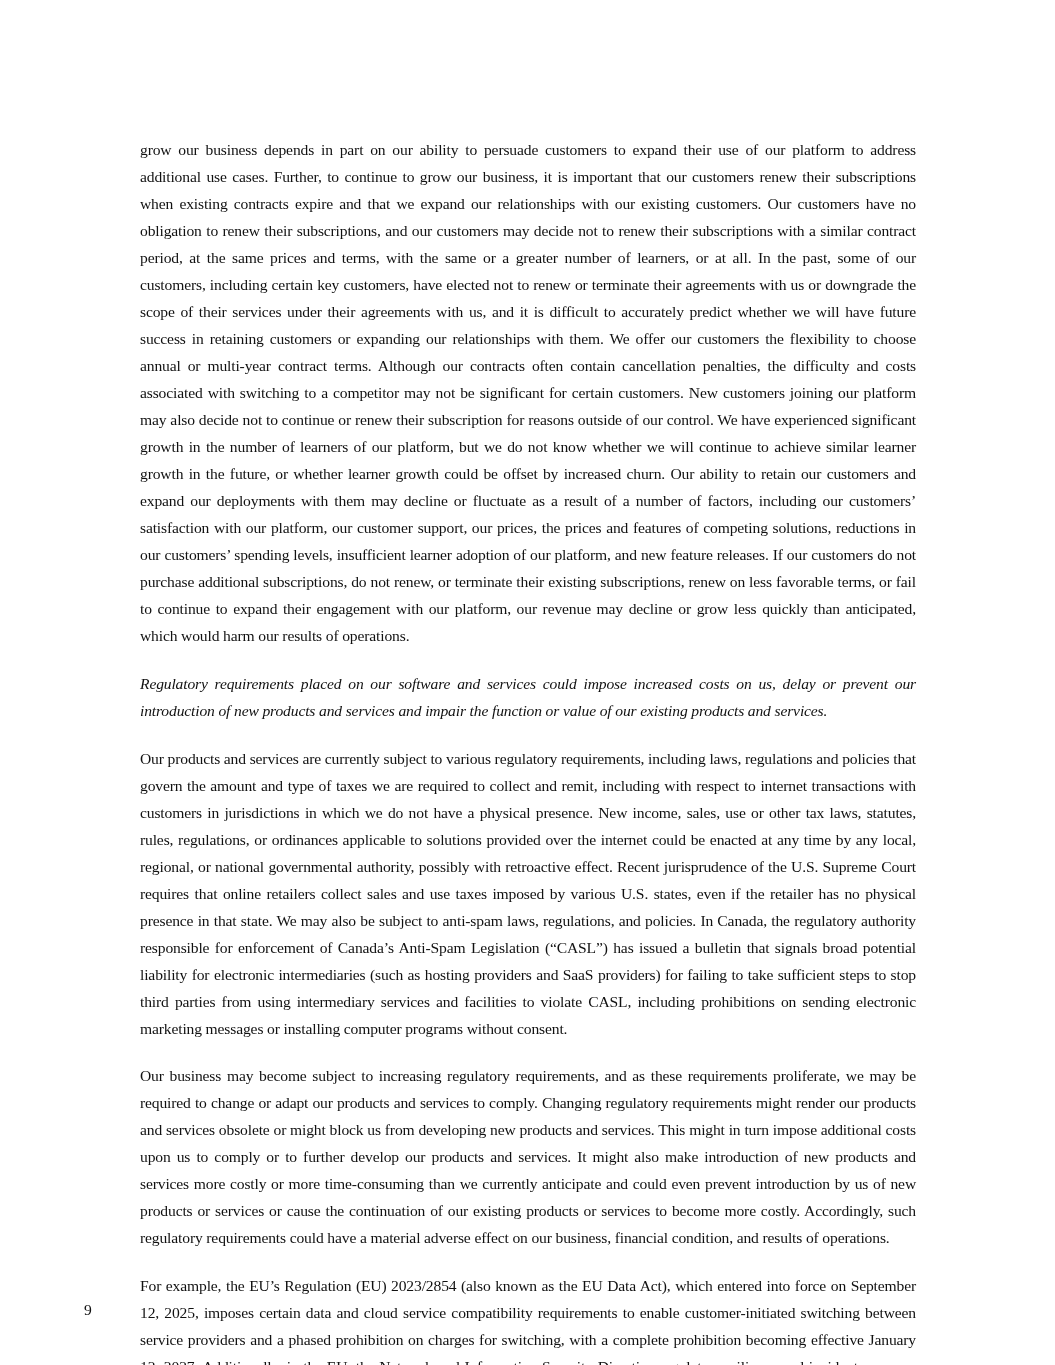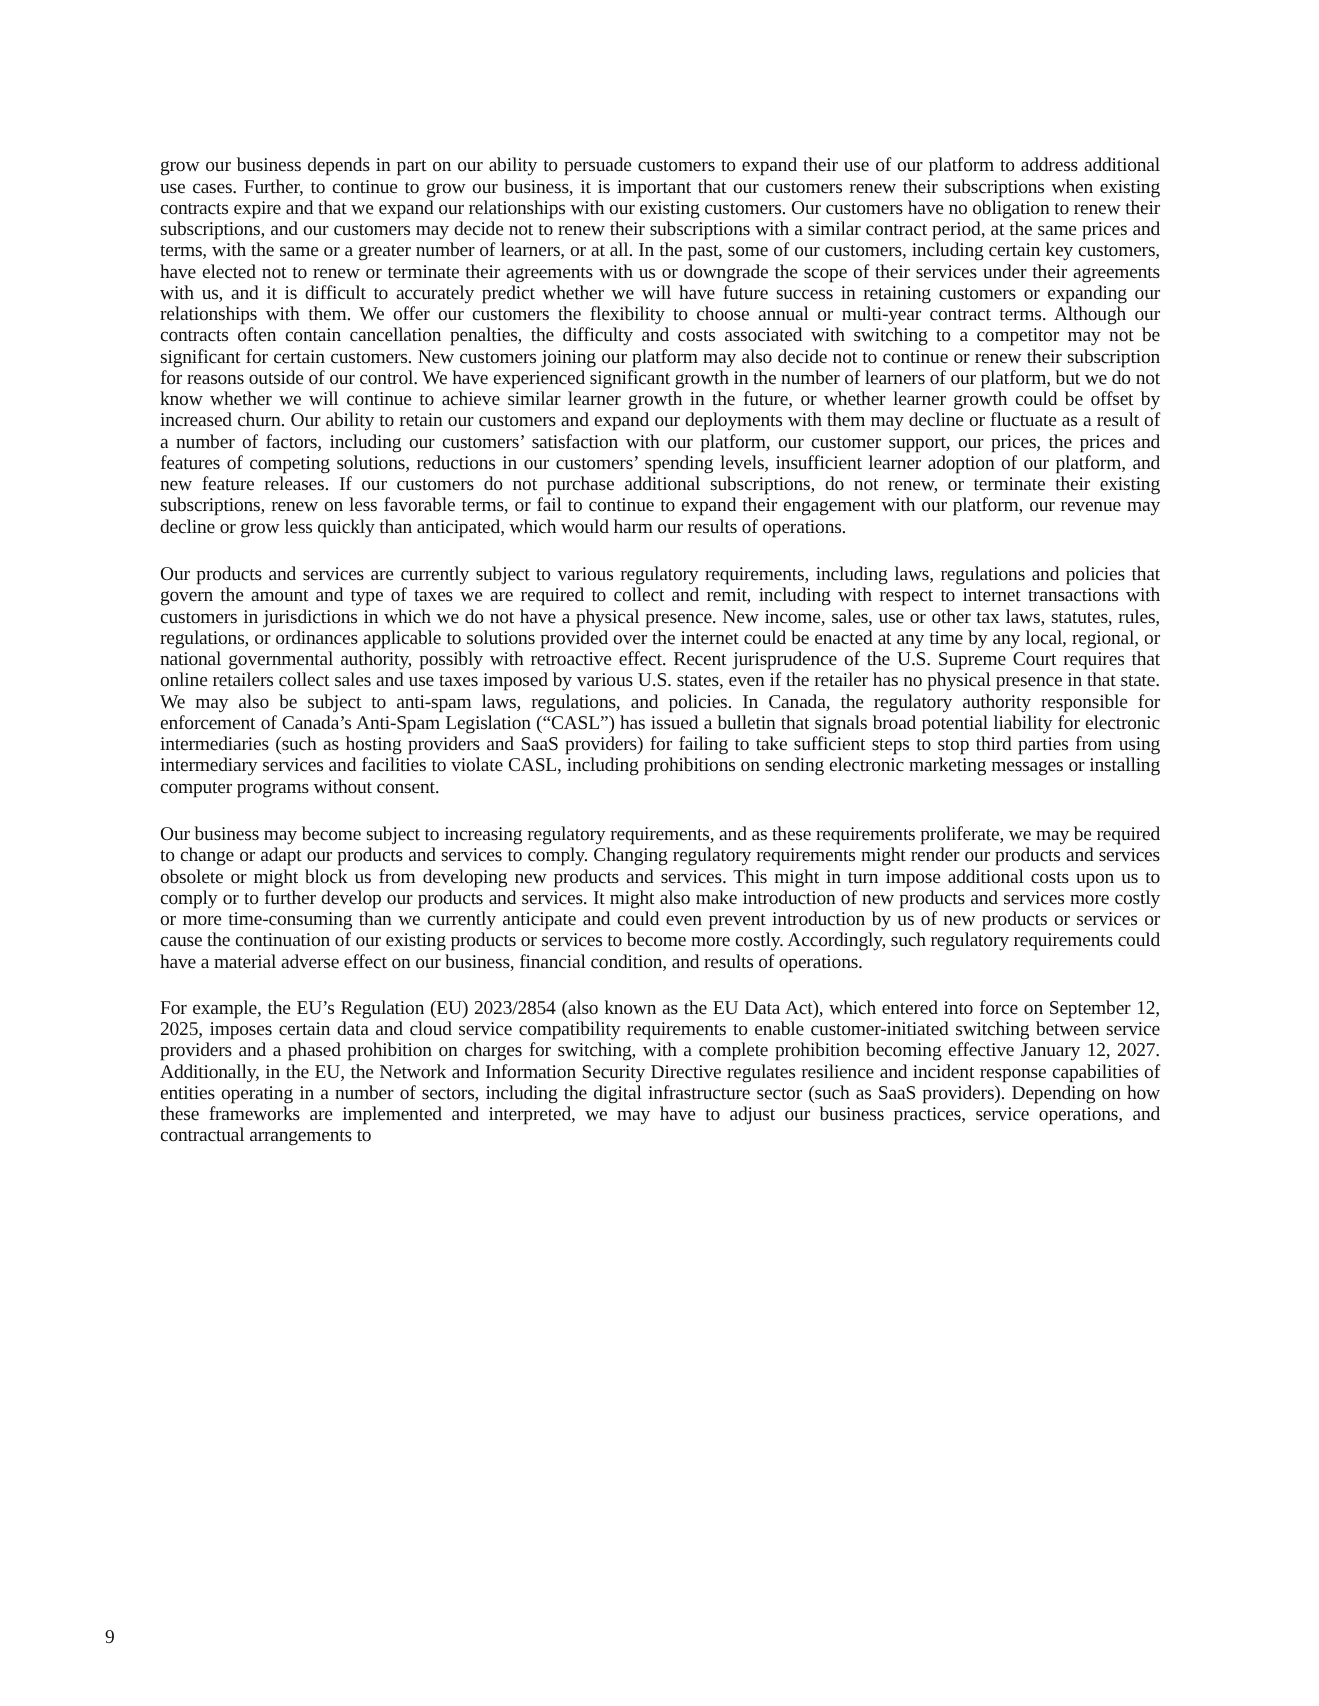--- a/index.html
+++ b/index.html
@@ -15,23 +15,23 @@
     font-family: "Liberation Serif", serif;
     color: #111111;
   }
   .page {
     position: absolute;
     left: 124px;
     top: 120px;
     width: 808px;
   }
   .para {
-    margin: 4px;
+    margin: 16px;
     font-size: 15.6px;
-    line-height: 17px;
+    line-height: 27px;
     text-align: justify;
     letter-spacing: -0.15px;
     word-spacing: 0px;
   }
   .para + .para {
     margin-top: 20.75px;
   }
   .italic {
     font-style: italic;
   }
@@ -41,18 +41,19 @@
     top: 1300px;
     font-size: 15.6px;
     line-height: 20px;
   }
 </style>
 </head>
 <body>
 
 <div class="page">
   <p class="para">grow our business depends in part on our ability to persuade customers to expand their use of our platform to address additional use cases. Further, to continue to grow our business, it is important that our customers renew their subscriptions when existing contracts expire and that we expand our relationships with our existing customers. Our customers have no obligation to renew their subscriptions, and our customers may decide not to renew their subscriptions with a similar contract period, at the same prices and terms, with the same or a greater number of learners, or at all. In the past, some of our customers, including certain key customers, have elected not to renew or terminate their agreements with us or downgrade the scope of their services under their agreements with us, and it is difficult to accurately predict whether we will have future success in retaining customers or expanding our relationships with them. We offer our customers the flexibility to choose annual or multi-year contract terms. Although our contracts often contain cancellation penalties, the difficulty and costs associated with switching to a competitor may not be significant for certain customers. New customers joining our platform may also decide not to continue or renew their subscription for reasons outside of our control. We have experienced significant growth in the number of learners of our platform, but we do not know whether we will continue to achieve similar learner growth in the future, or whether learner growth could be offset by increased churn. Our ability to retain our customers and expand our deployments with them may decline or fluctuate as a result of a number of factors, including our customers’ satisfaction with our platform, our customer support, our prices, the prices and features of competing solutions, reductions in our customers’ spending levels, insufficient learner adoption of our platform, and new feature releases. If our customers do not purchase additional subscriptions, do not renew, or terminate their existing subscriptions, renew on less favorable terms, or fail to continue to expand their engagement with our platform, our revenue may decline or grow less quickly than anticipated, which would harm our results of operations.</p>
+  <p class="para italic">Regulatory requirements placed on our software and services could impose increased costs on us, delay or prevent our introduction of new products and services and impair the function or value of our existing products and services.</p>
   <p class="para">Our products and services are currently subject to various regulatory requirements, including laws, regulations and policies that govern the amount and type of taxes we are required to collect and remit, including with respect to internet transactions with customers in jurisdictions in which we do not have a physical presence. New income, sales, use or other tax laws, statutes, rules, regulations, or ordinances applicable to solutions provided over the internet could be enacted at any time by any local, regional, or national governmental authority, possibly with retroactive effect.  Recent jurisprudence of the U.S. Supreme Court requires that online retailers collect sales and use taxes imposed by various U.S. states, even if the retailer has no physical presence in that state. We may also be subject to anti-spam laws, regulations, and policies. In Canada, the regulatory authority responsible for enforcement of Canada’s Anti-Spam Legislation (“CASL”) has issued a bulletin that signals broad potential liability for electronic intermediaries (such as hosting providers and SaaS providers) for failing to take sufficient steps to stop third parties from using intermediary services and facilities to violate CASL, including prohibitions on sending electronic marketing messages or installing computer programs without consent.</p>
   <p class="para">Our business may become subject to increasing regulatory requirements, and as these requirements proliferate, we may be required to change or adapt our products and services to comply. Changing regulatory requirements might render our products and services obsolete or might block us from developing new products and services. This might in turn impose additional costs upon us to comply or to further develop our products and services. It might also make introduction of new products and services more costly or more time-consuming than we currently anticipate and could even prevent introduction by us of new products or services or cause the continuation of our existing products or services to become more costly. Accordingly, such regulatory requirements could have a material adverse effect on our business, financial condition, and results of operations.</p>
   <p class="para">For example, the EU’s Regulation (EU) 2023/2854 (also known as the EU Data Act), which entered into force on September 12, 2025,  imposes certain data and cloud service compatibility requirements to enable customer-initiated switching between service providers and a phased prohibition on charges for switching, with a complete prohibition becoming effective January 12, 2027. Additionally, in the EU, the Network and Information Security Directive regulates resilience and incident response capabilities of entities operating in a number of sectors, including the digital infrastructure sector (such as SaaS providers). Depending on how these frameworks are implemented and interpreted, we may have to adjust our business practices, service operations, and contractual arrangements to</p>
 </div>
 
 <div class="page-number">9</div>
 
 </body></html>

